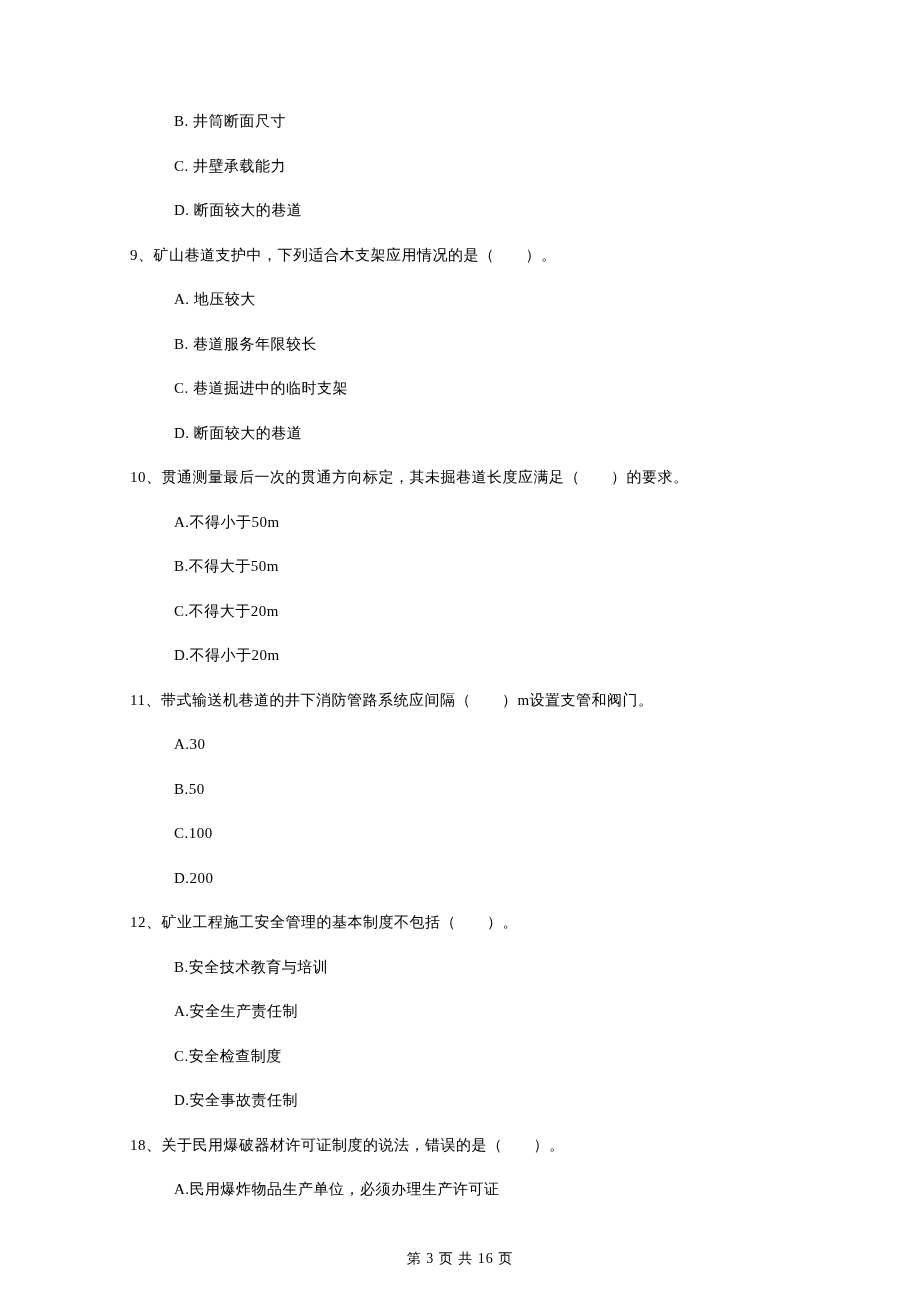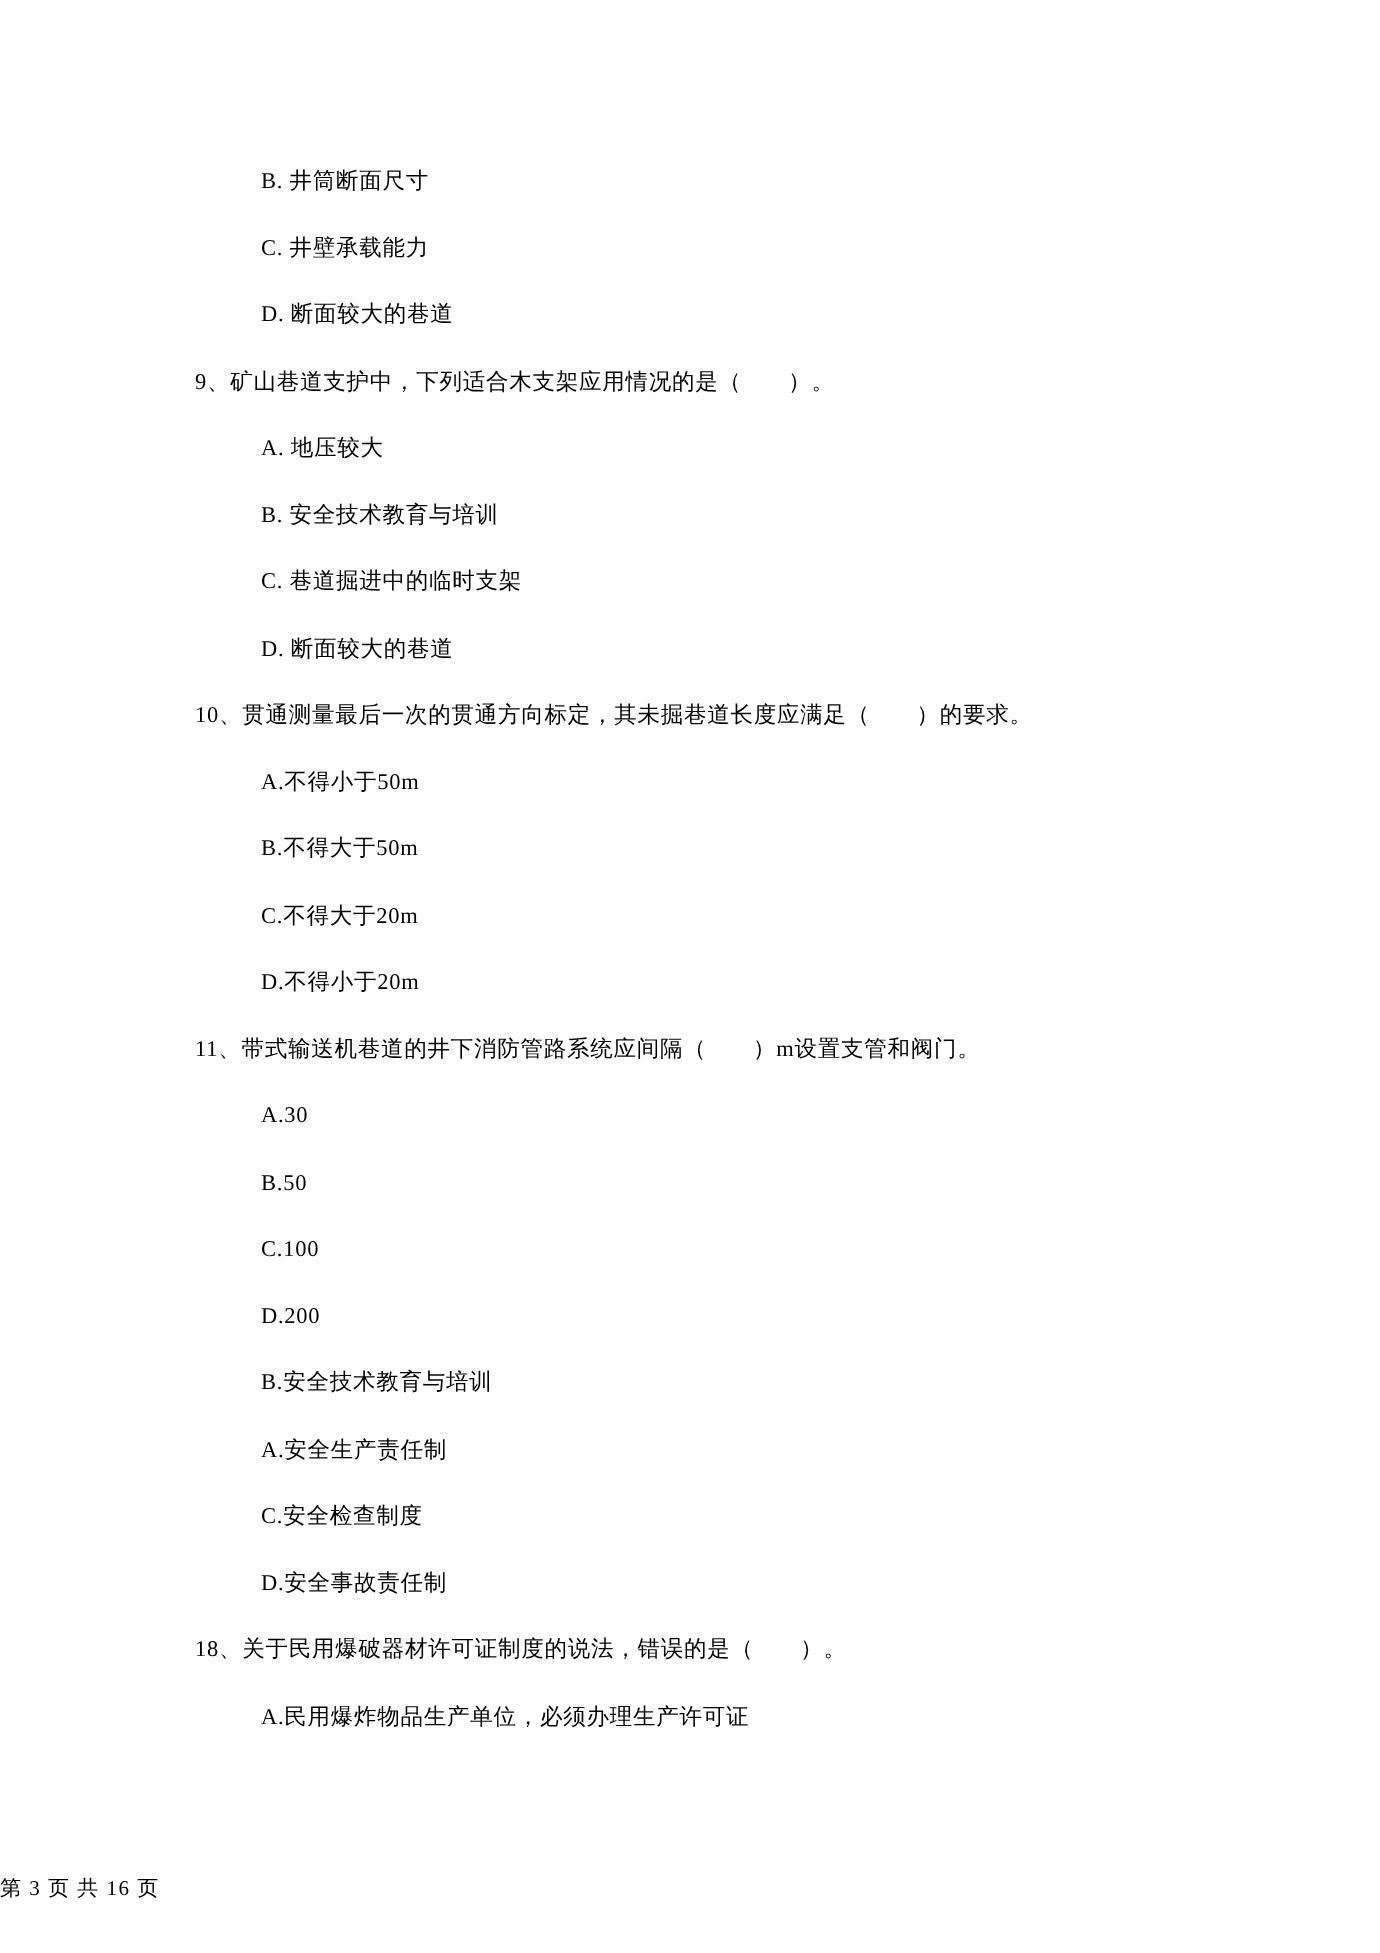--- a/index.html
+++ b/index.html
@@ -27,52 +27,53 @@
     font-size: 15px;
     line-height: 1.5;
     margin: 0 0 22px 0;
     letter-spacing: 0.5px;
   }
   .footer {
     position: absolute;
     bottom: 34px;
     left: 0;
     width: 920px;
-    text-align: left;
+    text-align: center;
     font-size: 14px;
     letter-spacing: 1px;
   }
 </style>
 </head>
 <body>
 
 <div class="page">
 
   <p class="option">B.  井筒断面尺寸</p>
   <p class="option">C.  井壁承载能力</p>
   <p class="option">D.  断面较大的巷道</p>
 
   <p class="question">9、矿山巷道支护中，下列适合木支架应用情况的是（　　）。</p>
   <p class="option">A.  地压较大</p>
-  <p class="option">B.  安全技术教育与培训</p>
+  <p class="option">B.  巷道服务年限较长</p>
   <p class="option">C.  巷道掘进中的临时支架</p>
   <p class="option">D.  断面较大的巷道</p>
 
   <p class="question">10、贯通测量最后一次的贯通方向标定，其未掘巷道长度应满足（　　）的要求。</p>
   <p class="option">A.不得小于50m</p>
   <p class="option">B.不得大于50m</p>
   <p class="option">C.不得大于20m</p>
   <p class="option">D.不得小于20m</p>
 
   <p class="question">11、带式输送机巷道的井下消防管路系统应间隔（　　）m设置支管和阀门。</p>
   <p class="option">A.30</p>
   <p class="option">B.50</p>
   <p class="option">C.100</p>
   <p class="option">D.200</p>
 
+  <p class="question">12、矿业工程施工安全管理的基本制度不包括（　　）。</p>
   <p class="option">B.安全技术教育与培训</p>
   <p class="option">A.安全生产责任制</p>
   <p class="option">C.安全检查制度</p>
   <p class="option">D.安全事故责任制</p>
 
   <p class="question">18、关于民用爆破器材许可证制度的说法，错误的是（　　）。</p>
   <p class="option">A.民用爆炸物品生产单位，必须办理生产许可证</p>
 
   <div class="footer">第 3 页 共 16 页</div>
 </div>

